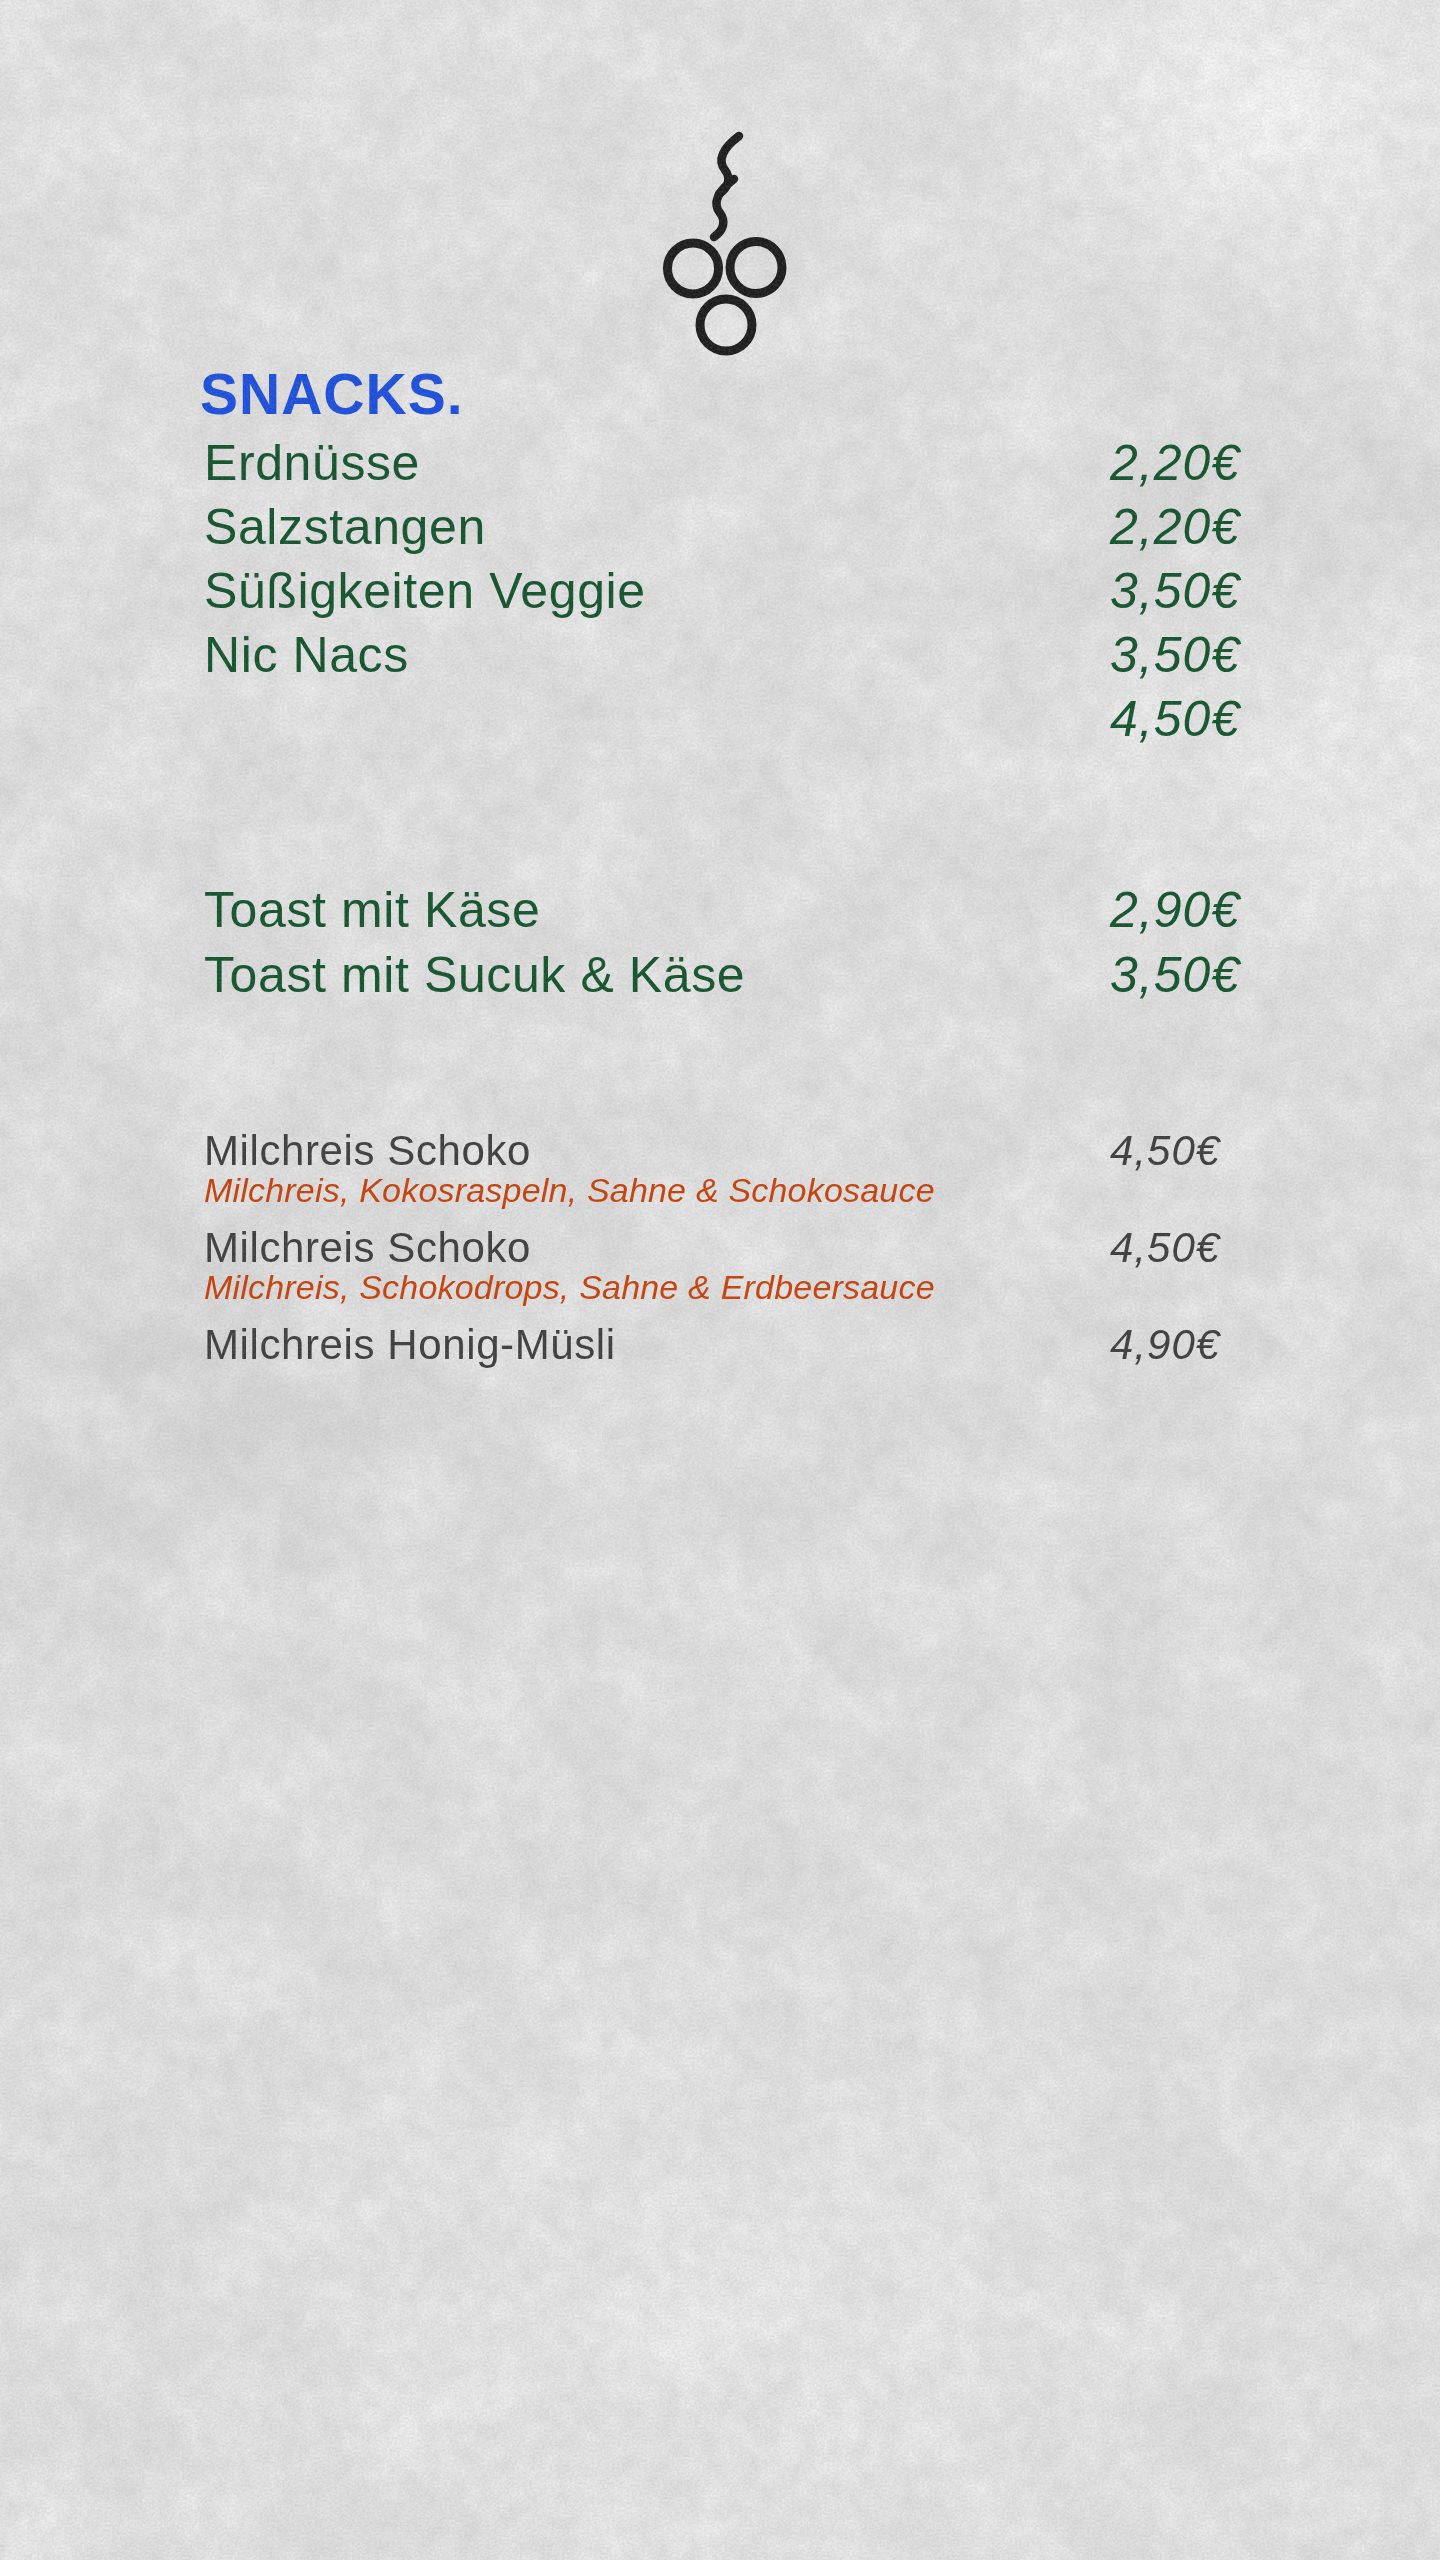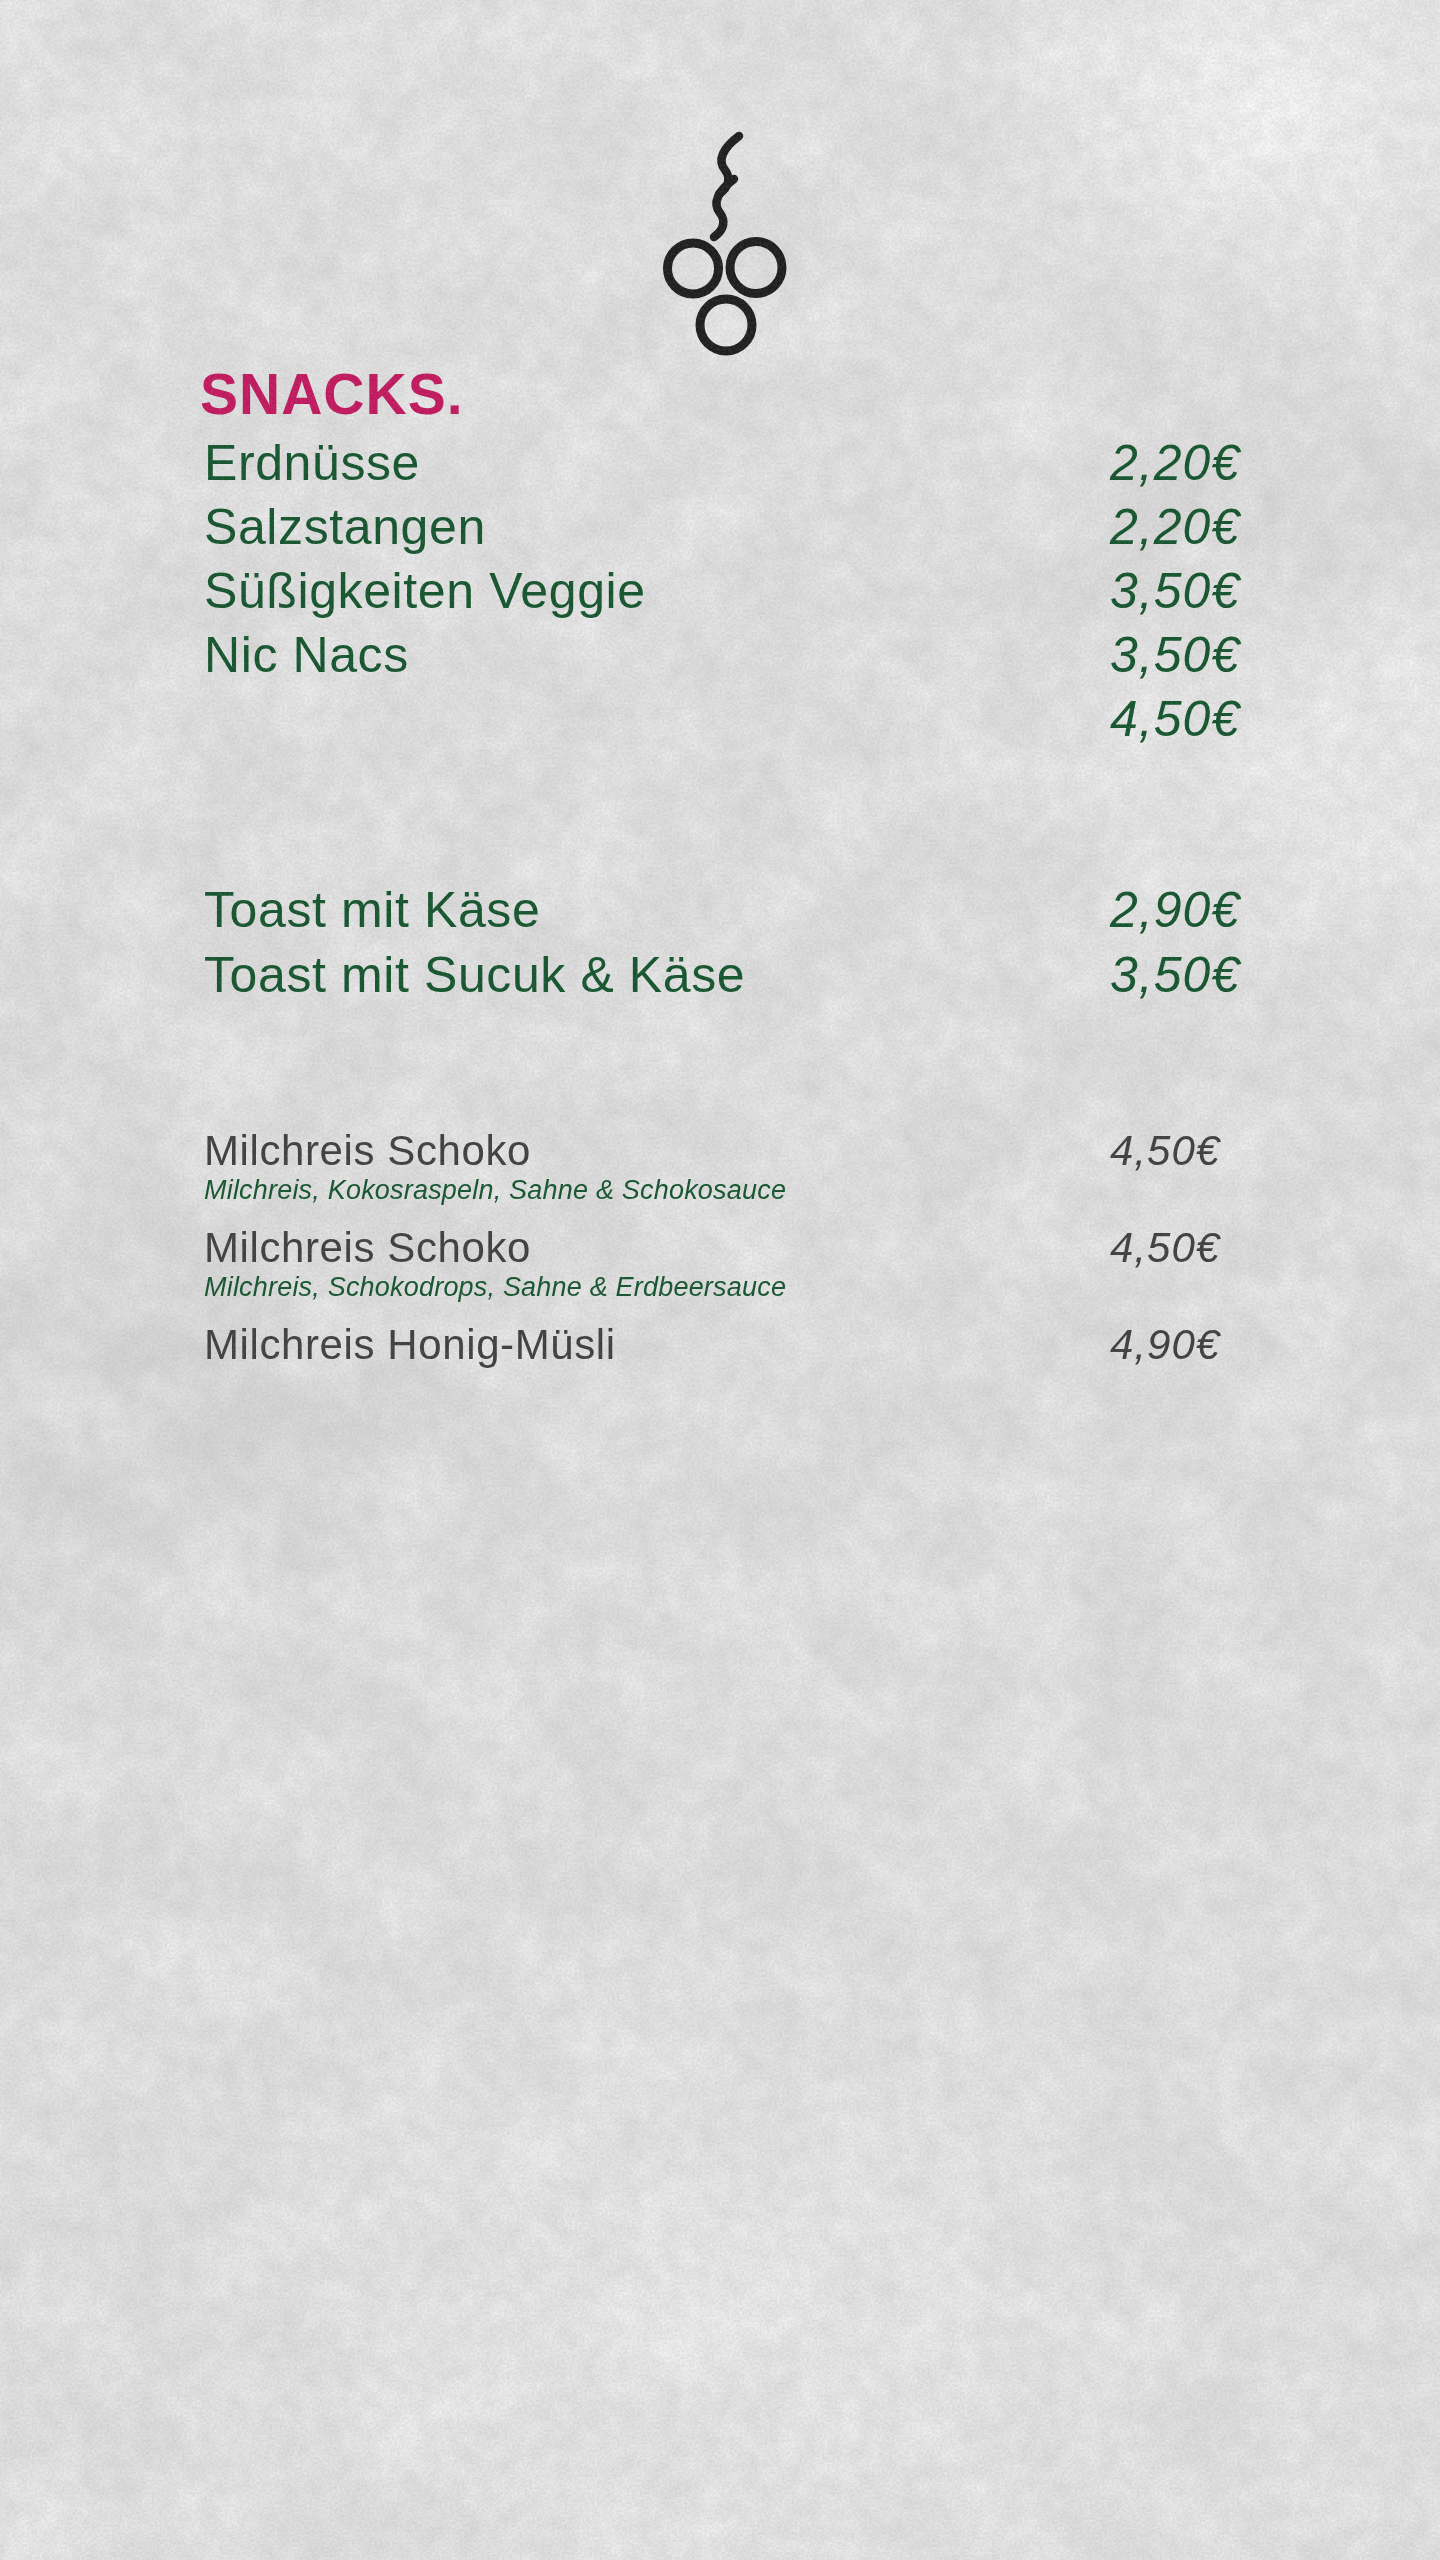--- a/index.html
+++ b/index.html
@@ -59,21 +59,21 @@
     color: #3e3e3e;
   }
   .heading {
     position: absolute;
     left: -4px;
     top: 366px;
     font-size: 57px;
     font-weight: bold;
     letter-spacing: 1px;
     line-height: 56px;
-    color: #be185d;
+    color: #1d4ed8;
   }
   .section {
     position: absolute;
     left: 0;
     right: 0;
   }
   .section-snacks  { top: 431px; }
   .section-toast   { top: 878px; }
   .section-milk    { top: 1128px; }
   .row {
@@ -98,25 +98,25 @@
     margin-bottom: 19px;
     white-space: nowrap;
   }
   .milk-name {
     font-size: 42px;
     line-height: 46px;
     letter-spacing: 0.6px;
     color: #3e3e3e;
   }
   .milk-desc {
-    font-size: 27px;
+    font-size: 34px;
     line-height: 32px;
     font-style: italic;
     letter-spacing: 0.2px;
-    color: #14532d;
+    color: #c2410c;
   }
   .milk-item .price {
     font-size: 42px;
     line-height: 46px;
   }
 </style>
 </head>
 <body>
 
 <div class="bg-blotches"></div>

